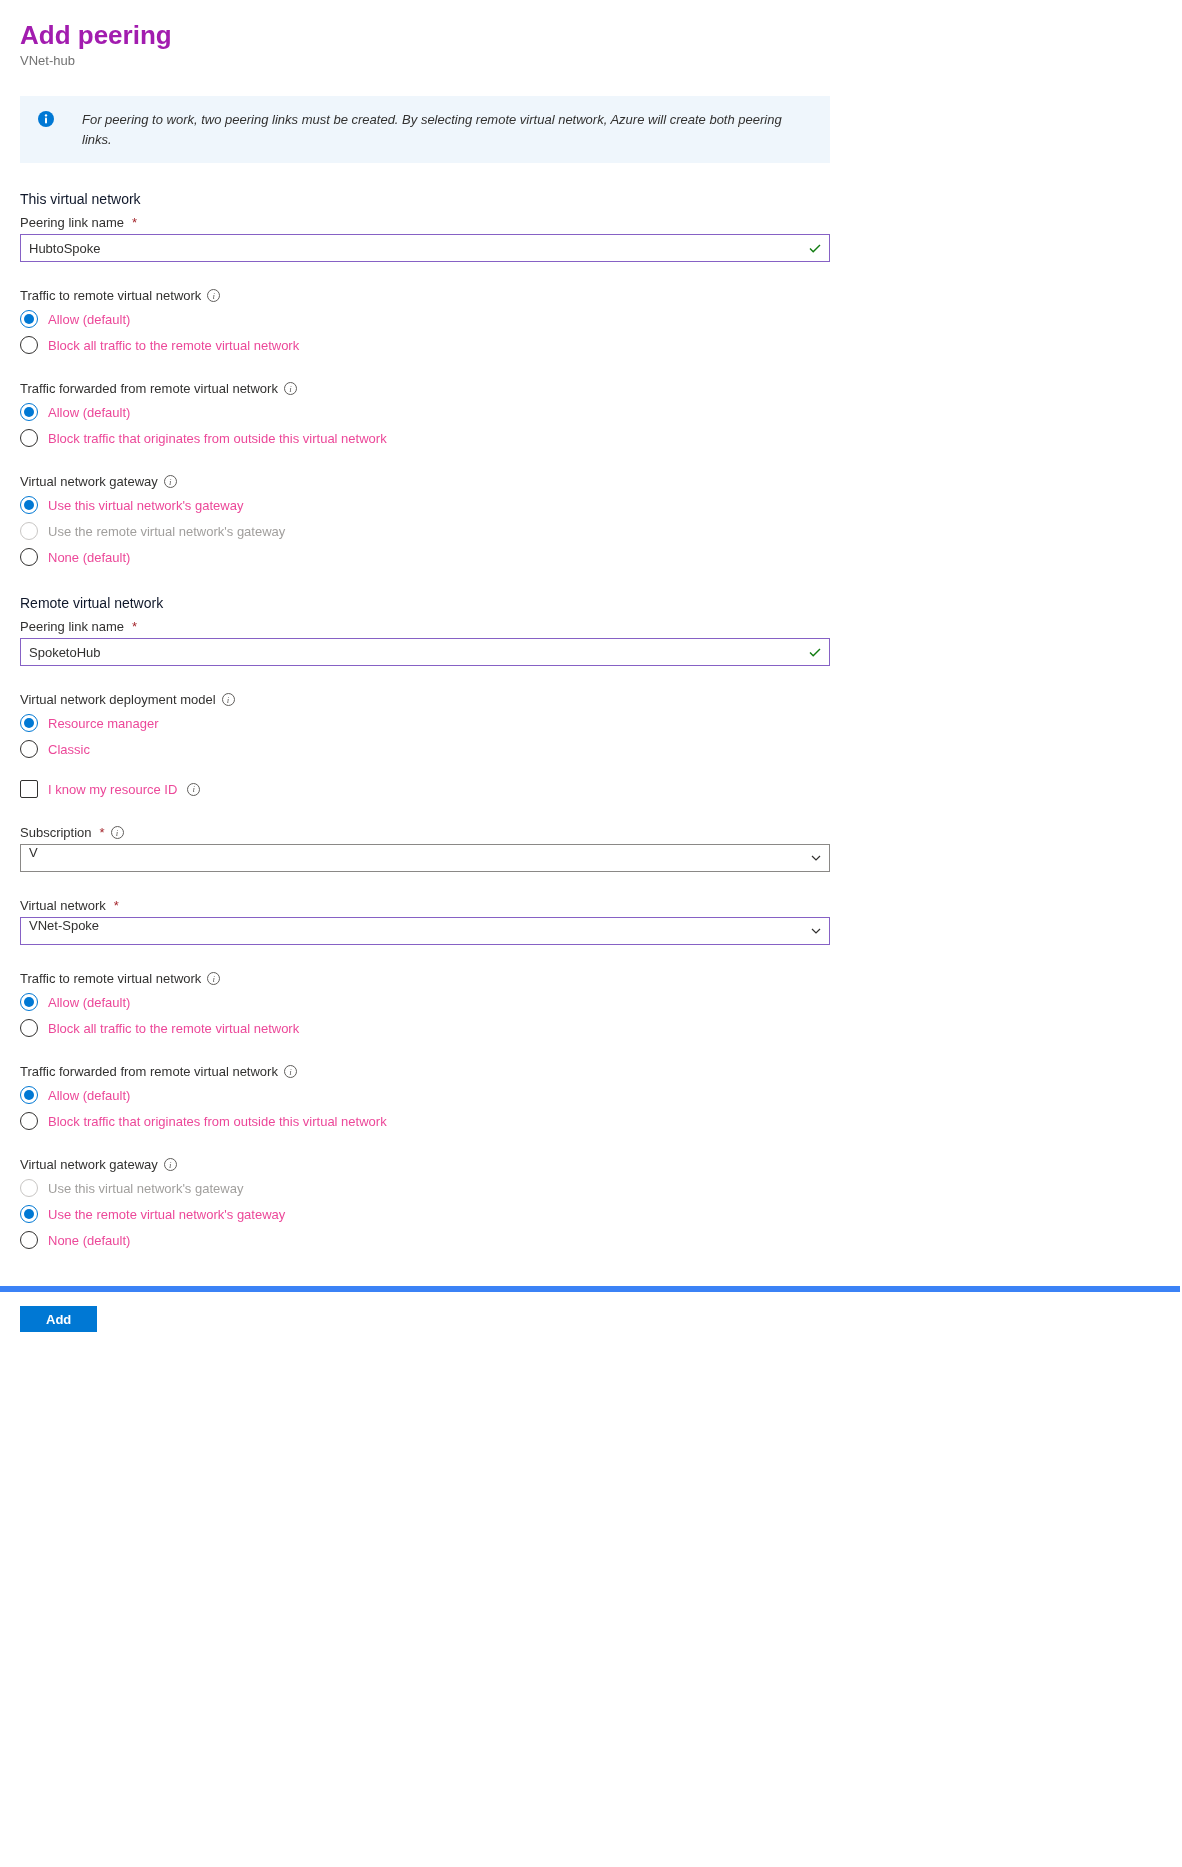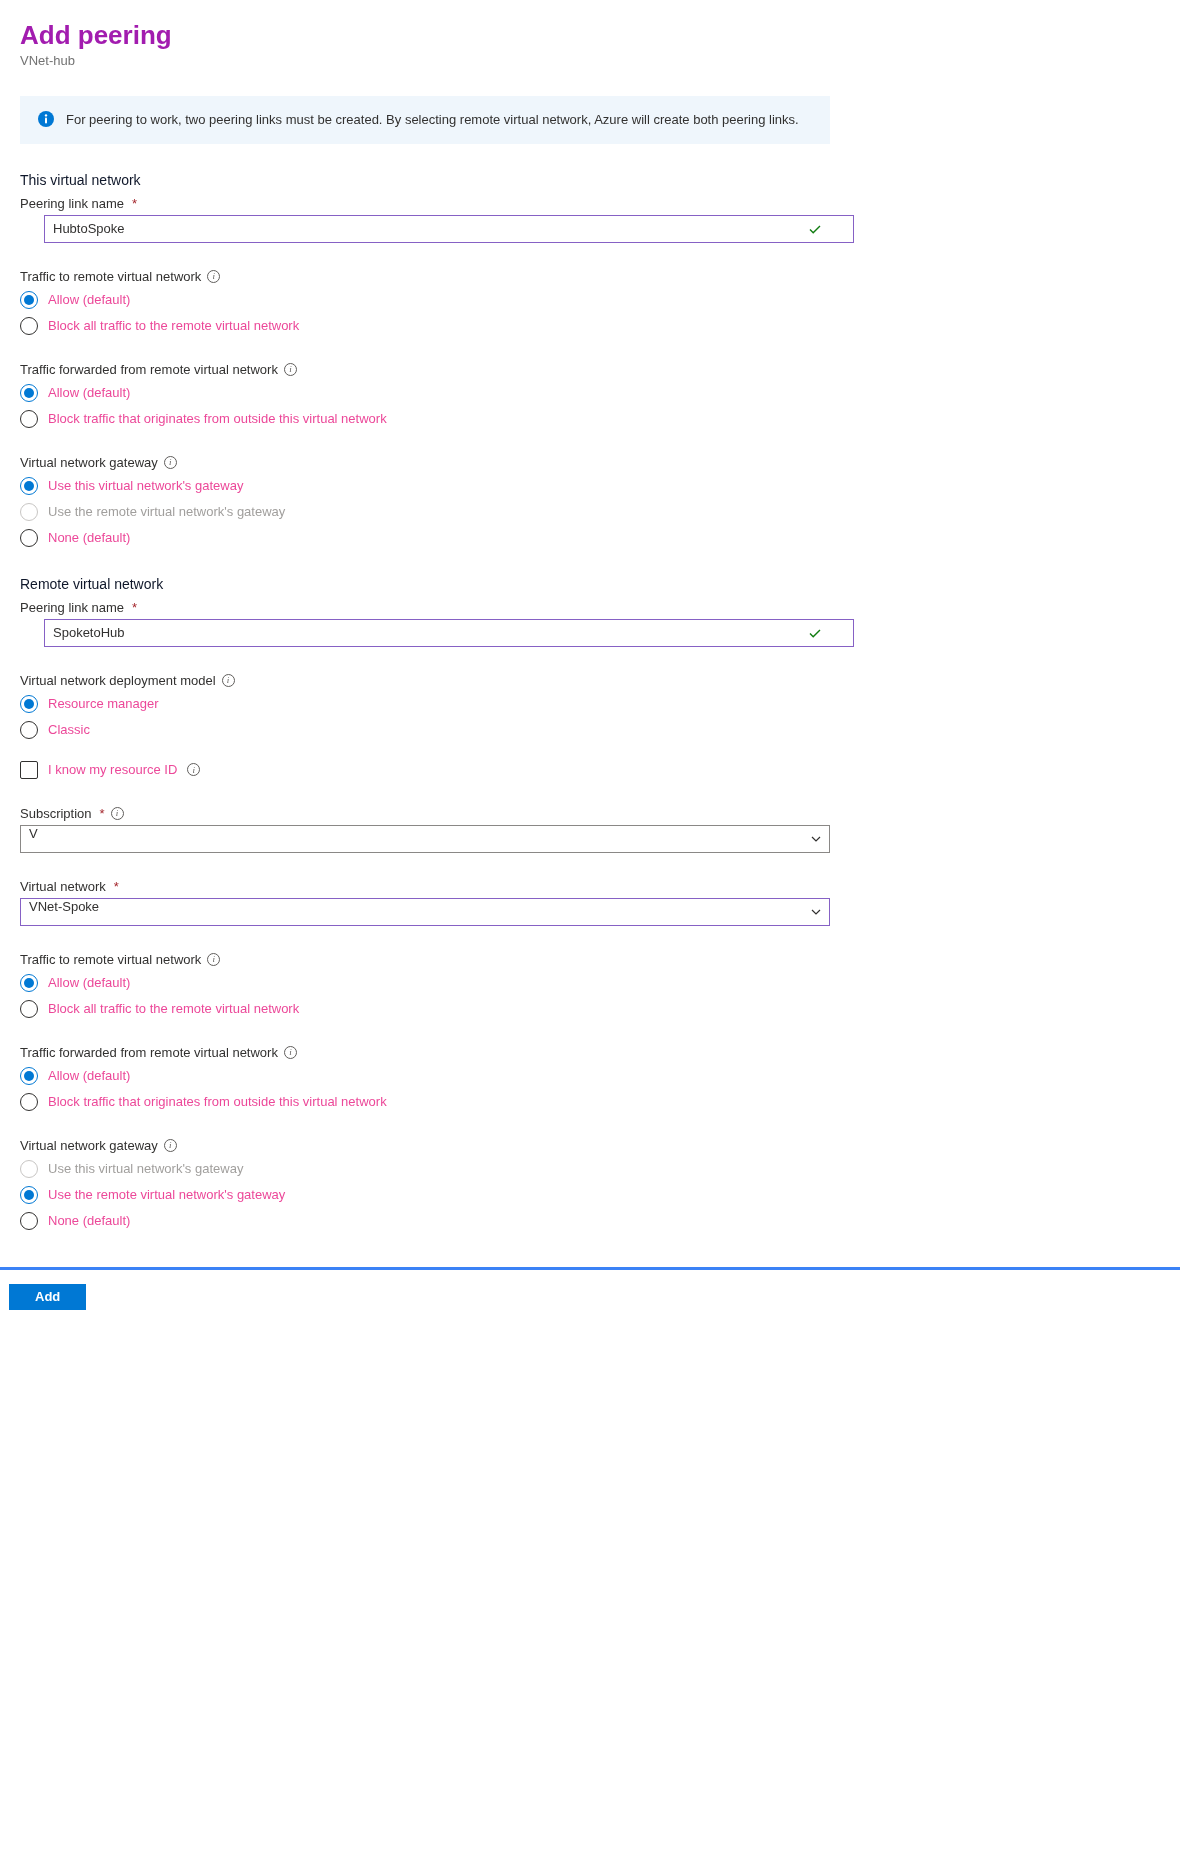--- a/index.html
+++ b/index.html
@@ -24,23 +24,24 @@
   .subtitle {
     font-size: 13px;
     color: #737373;
     margin-bottom: 28px;
   }
   .info-banner {
     background: #eff6fc;
     padding: 14px 20px 14px 18px;
     display: flex;
     align-items: flex-start;
-    gap: 12px;
+    gap: 28px;
     margin-bottom: 28px;
     max-width: 810px;
+    font-style: italic;
   }
   .info-icon-svg {
     flex-shrink: 0;
     margin-top: 1px;
   }
   .info-text {
     font-size: 13px;
     line-height: 1.5;
     color: #323130;
   }
@@ -87,21 +88,21 @@
   .text-input {
     width: 100%;
     height: 28px;
     border: 1px solid #8a8886;
     padding: 0 30px 0 8px;
     font-size: 13px;
     font-family: inherit;
     color: #323130;
     outline: none;
   }
-  .text-input.validated { border-color: #8661c5; margin-left: 24px; }
+  .text-input.validated { border-color: #8661c5; }
   .select-input {
     width: 100%;
     height: 28px;
     border: 1px solid #8a8886;
     padding: 0 30px 0 8px;
     font-size: 13px;
     font-family: inherit;
     color: #323130;
     background: #fff;
     outline: none;
@@ -161,23 +162,23 @@
   .checkbox {
     width: 18px;
     height: 18px;
     border: 1px solid #323130;
     border-radius: 2px;
     cursor: pointer;
     flex-shrink: 0;
   }
   .section-gap { height: 28px; }
   .footer {
-    border-top: 3px solid #3b82f6;
+    border-top: 6px solid #3b82f6;
     margin-top: 36px;
-    padding: 14px 9px;
+    padding: 14px 20px;
     max-width: 1180px;
   }
   .add-btn {
     background: #0078d4;
     color: #fff;
     border: none;
     height: 26px;
     padding: 0 26px;
     font-size: 13px;
     font-weight: 600;

